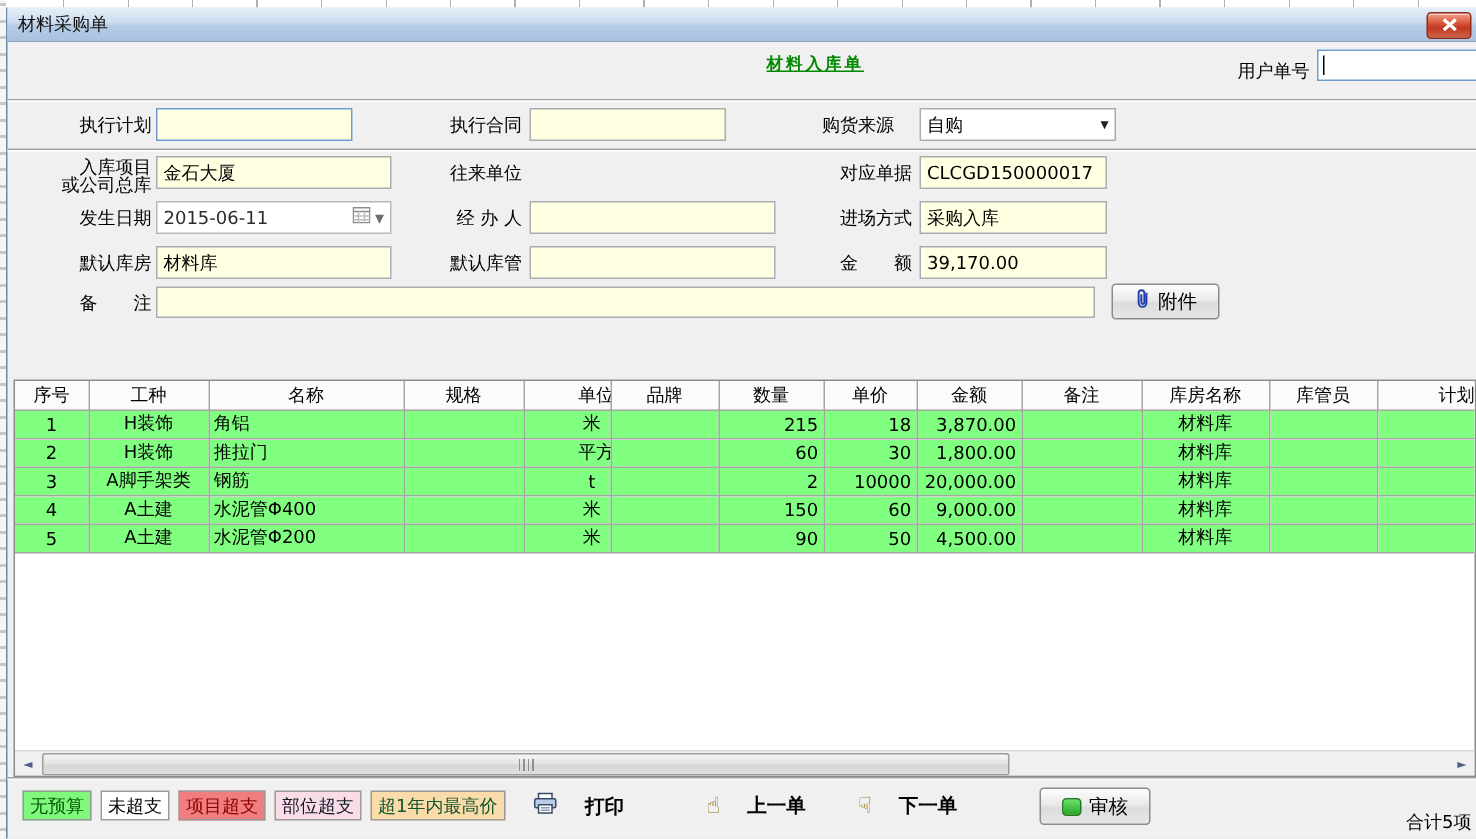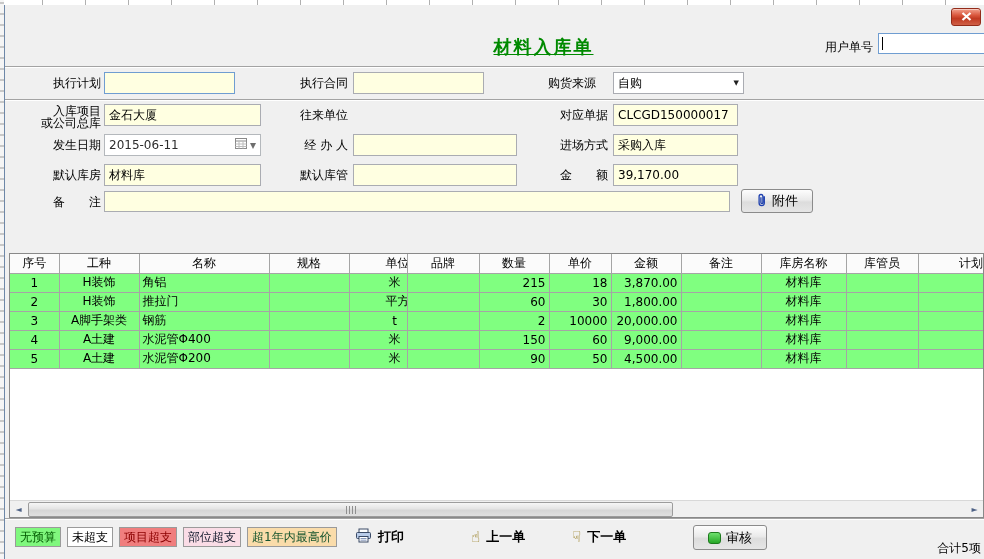--- a/index.html
+++ b/index.html
@@ -13,21 +13,21 @@
     background:#f0f0f0; border-left:1px solid #6d87a8; }
   .titlebar { position:absolute; left:0; top:0; right:0; height:23px;
     background:linear-gradient(#e7f0fa,#ccdcef 45%,#b6cce6 55%,#a9c2de);
     border-bottom:1px solid #8aa5c5; display:flex; align-items:center; padding-left:7px; }
   .titlebar-text { font-size:12px; color:#111; }
   .close-btn { position:absolute; left:946px; top:3px; width:30px; height:18px;
     background:linear-gradient(#f2a18e,#d9563c 40%,#c13a22 60%,#cf6047);
     border:1px solid #932c1a; border-radius:3px;
     box-shadow:inset 0 1px 0 rgba(255,255,255,.45); display:flex; align-items:center; justify-content:center; cursor:pointer; }
   .formtitle { position:absolute; left:0; top:30px; width:100%; text-align:center; }
-  .formtitle span { display:inline-block; margin-left:98px; font-size:18px; font-weight:bold;
+  .formtitle span { display:inline-block; margin-left:98px; font-size:11px; font-weight:bold;
     color:#008a00; text-decoration:underline; letter-spacing:2px; }
   .userno-label { position:absolute; left:796px; top:31px; width:72px; text-align:right; }
   .userno-input { position:absolute; left:873px; top:28px; width:107px; height:21px;
     background:#fff; border:1px solid #6f9dd1; }
   .caret { position:absolute; left:3px; top:3px; width:1px; height:13px; background:#000; }
   .groove { position:absolute; left:0; right:0; height:2px;
     border-top:1px solid #a3a3a3; border-bottom:1px solid #ffffff; }
   .lbl { position:absolute; height:22px; line-height:22px; text-align:right; white-space:pre; }
   .lbl2 { position:absolute; text-align:right; line-height:12px; font-size:12px; }
   .fld { position:absolute; height:22px; background:#ffffe1; border:1px solid #aaacb2;
@@ -70,36 +70,39 @@
     justify-content:center; font-size:8px; color:#4d6185; cursor:pointer; }
   .sb-thumb { position:absolute; left:18px; top:1px; width:645px; height:15px;
     background:linear-gradient(#f6f6f6,#e4e4e4 45%,#d6d6d6 55%,#e0e0e0);
     border:1px solid #9c9c9c; border-radius:2px; cursor:pointer; }
   .sb-grip { position:absolute; left:50%; top:3px; margin-left:-5px; width:10px; height:8px;
     background:repeating-linear-gradient(90deg,#8f8f8f 0 1px,transparent 1px 3px); }
   .toolbar { position:absolute; left:0; right:0; bottom:0; height:40px; border-top:1px solid #ffffff;
     box-shadow:0 -1px 0 #a3a3a3; }
   .badges { position:absolute; left:10px; top:7px; display:flex; gap:6px; }
   .badge { height:20px; line-height:18px; padding:0 4px; border:1px solid #9a9a9a; font-size:12px; }
-  .tool-item { position:absolute; top:8px; display:flex; align-items:center; gap:6px;
+  .tool-item { position:absolute; top:8px; display:flex; align-items:center; gap:18px;
     font-size:13px; font-weight:bold; cursor:pointer; }
   .hand { font-size:15px; font-weight:normal; color:#8a6d00; }
   .audit-btn { position:absolute; left:688px; top:5px; width:74px; height:25px; font-weight:normal; }
   .audit-ico { width:13px; height:12px; border-radius:3px; border:1px solid #1d7a1d;
     background:linear-gradient(#6ee06e,#27a827); }
   .total { position:absolute; right:3px; bottom:2px; font-size:12px; }
 </style>
 </head>
 <body>
 
 <div class="bg-top"></div>
 <div class="bg-left"></div>
 
 <div class="window">
 
+  <div class="titlebar">
+    <span class="titlebar-text">材料采购单</span>
+  </div>
   <div class="close-btn">
     <span>
       <svg width="11" height="9" viewBox="0 0 11 9">
           <path d="M1.5 1 L9.5 8 M9.5 1 L1.5 8" stroke="#ffffff" stroke-width="2.2"></path>
         </svg>
     </span>
   </div>
 
   <div class="formtitle">
     <span>材料入库单</span>

